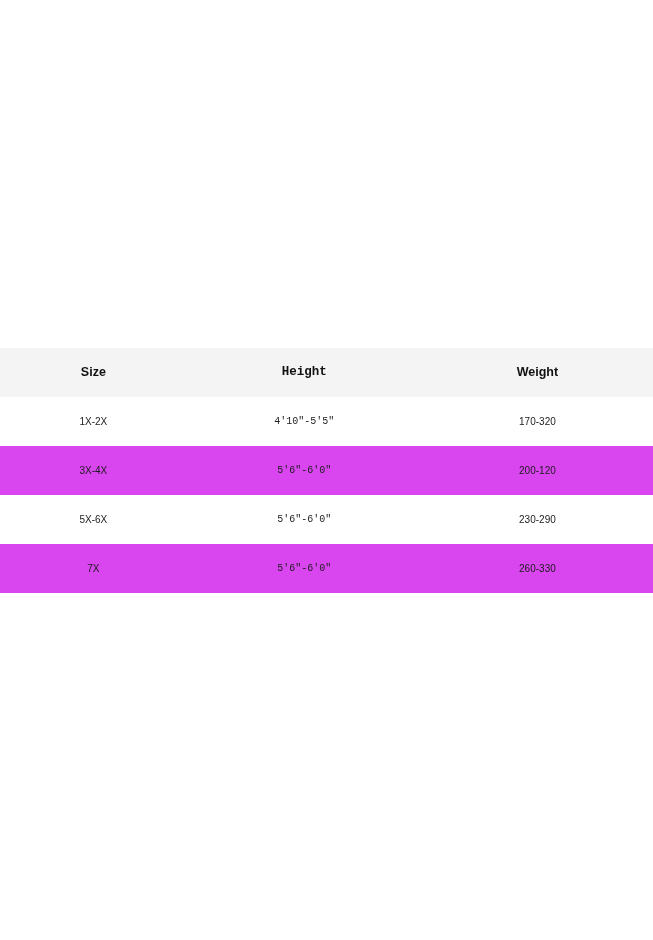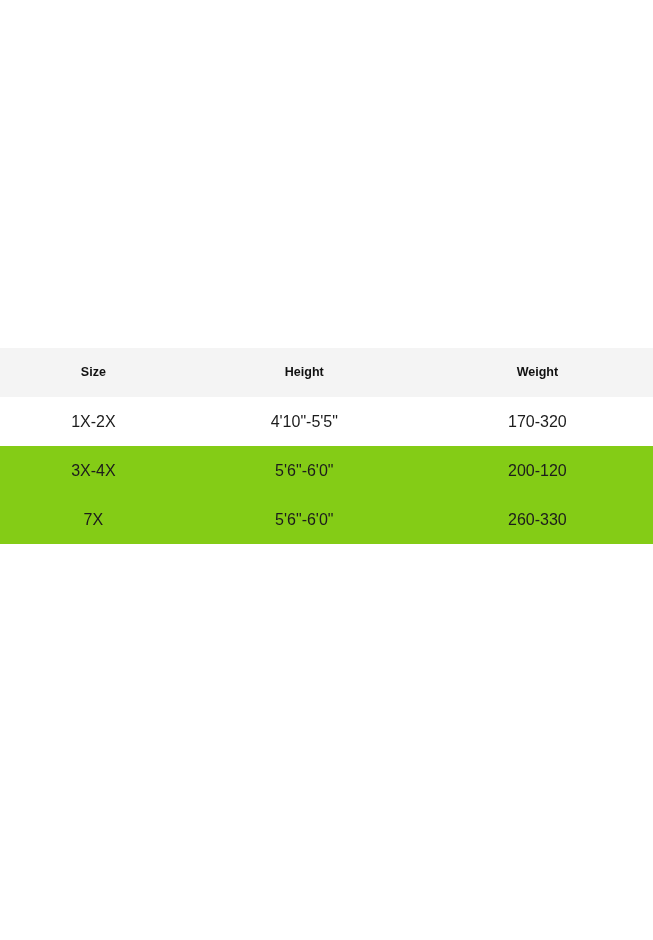--- a/index.html
+++ b/index.html
@@ -31,41 +31,41 @@
     width: 100%;
     border-collapse: collapse;
     table-layout: fixed;
   }
   table.size-table th,
   table.size-table td {
     text-align: center;
     vertical-align: middle;
     padding: 0;
     height: 49px;
-    font-size: 16px;
+    font-size: 10px;
     line-height: 49px;
     font-weight: normal;
     color: #1c1c1c;
   }
   table.size-table th {
     font-weight: bold;
     font-size: 12.5px;
     color: #111111;
   }
   table.size-table thead tr {
     background: #f4f4f4;
   }
   table.size-table tbody tr.row-even {
     background: #ffffff;
   }
   table.size-table tbody tr.row-odd {
-    background: #84cc16;
+    background: #d946ef;
   }
   .col-size  { width: 28.6%; }
-  .col-height{ width: 36.0%; }
+  .col-height{ width: 36.0%; font-family: Liberation Mono, monospace; }
   .col-weight{ width: 35.4%; }
 </style>
 </head>
 <body>
 
 <div class="page">
 
   <div class="size-chart">
     <table class="size-table">
       <thead>
@@ -79,20 +79,25 @@
         <tr class="row-even">
           <td class="col-size">1X-2X</td>
           <td class="col-height">4'10"-5'5"</td>
           <td class="col-weight">170-320</td>
         </tr>
         <tr class="row-odd">
           <td class="col-size">3X-4X</td>
           <td class="col-height">5'6"-6'0"</td>
           <td class="col-weight">200-120</td>
         </tr>
+        <tr class="row-even">
+          <td class="col-size">5X-6X</td>
+          <td class="col-height">5'6"-6'0"</td>
+          <td class="col-weight">230-290</td>
+        </tr>
         <tr class="row-odd">
           <td class="col-size">7X</td>
           <td class="col-height">5'6"-6'0"</td>
           <td class="col-weight">260-330</td>
         </tr>
       </tbody>
     </table>
   </div>
 
 </div>

